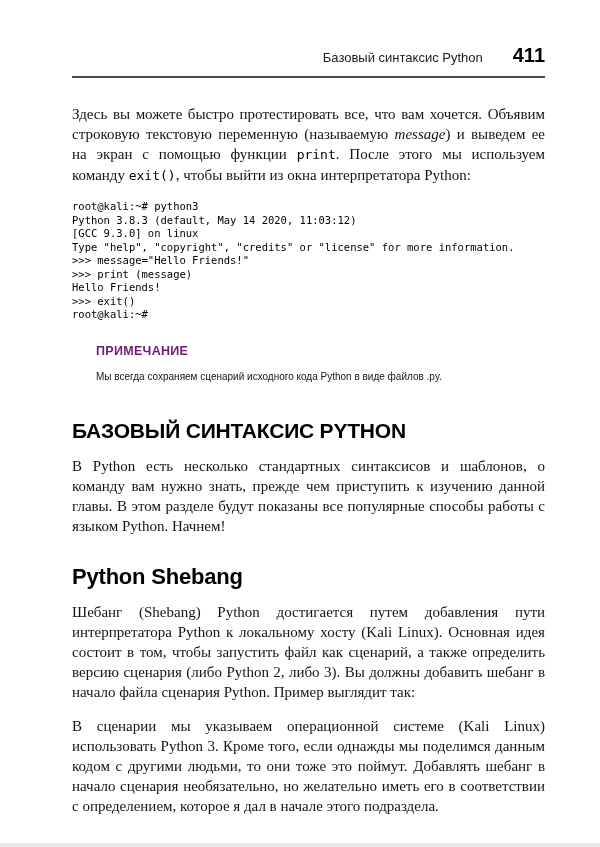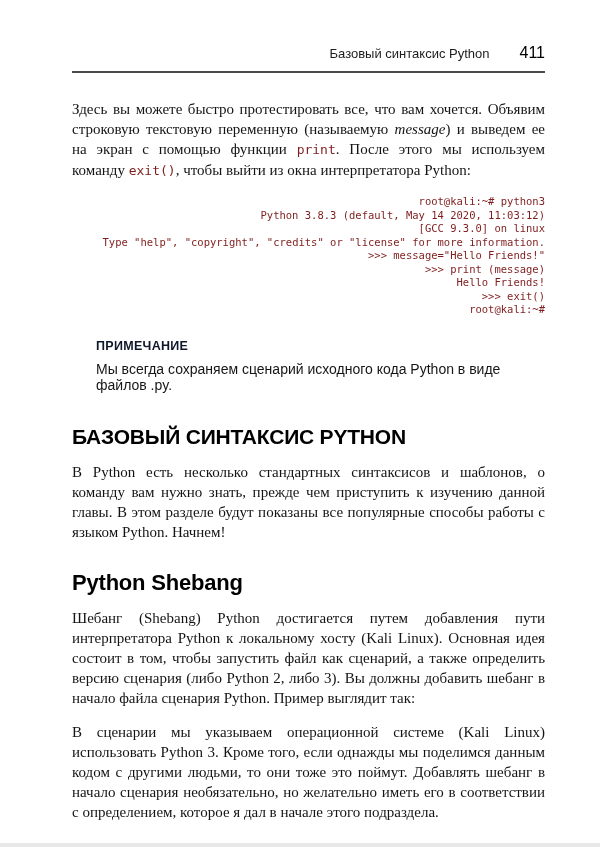--- a/index.html
+++ b/index.html
@@ -24,58 +24,57 @@
   .page-header {
     display: flex;
     justify-content: flex-end;
     align-items: baseline;
     gap: 30px;
     font-family: "Liberation Sans", sans-serif;
     padding-bottom: 9px;
     border-bottom: 2px solid #4a4a4a;
   }
   .running-title { font-size: 13px; color: #1c1c1c; }
-  .page-number { font-size: 16px; font-weight: normal; color: #000; text-align: center; }
+  .page-number { font-size: 20px; font-weight: bold; color: #000; text-align: center; }
 
   p.body-text {
     font-size: 15px;
     line-height: 20px;
     text-align: justify;
     margin: 0 0 14px 0;
   }
   p.intro { margin-top: 26px; }
   em { }
   code.inline-code, pre.code-block {
     font-family: "DejaVu Sans Mono", "Liberation Mono", monospace;
-    color: #7f1d1d;
+    color: #000000;
   }
   code.inline-code { font-size: 13px; }
   pre.code-block {
     white-space: pre;
     font-size: 10.5px;
     line-height: 13.5px;
     margin: 14px 0 16px 0;
-    text-align: right;
   }
   pre.code-block.shebang { margin: 12px 0 16px 0; }
 
   .note-block {
     margin: 22px 0 0 24px;
     font-family: "Liberation Sans", sans-serif;
   }
   .note-label {
     font-size: 12.5px;
     font-weight: bold;
     letter-spacing: 0.3px;
-    color: #0f172a;
+    color: #701a75;
     margin: 0 0 8px 0;
   }
   .note-text {
-    font-size: 14px;
-    line-height: 16px;
+    font-size: 10px;
+    line-height: 21px;
     color: #151515;
     margin: 0;
   }
 
   h1.section-title {
     font-family: "Liberation Sans", sans-serif;
     font-size: 21px;
     font-weight: 900;
     letter-spacing: -0.2px;
     color: #000;

